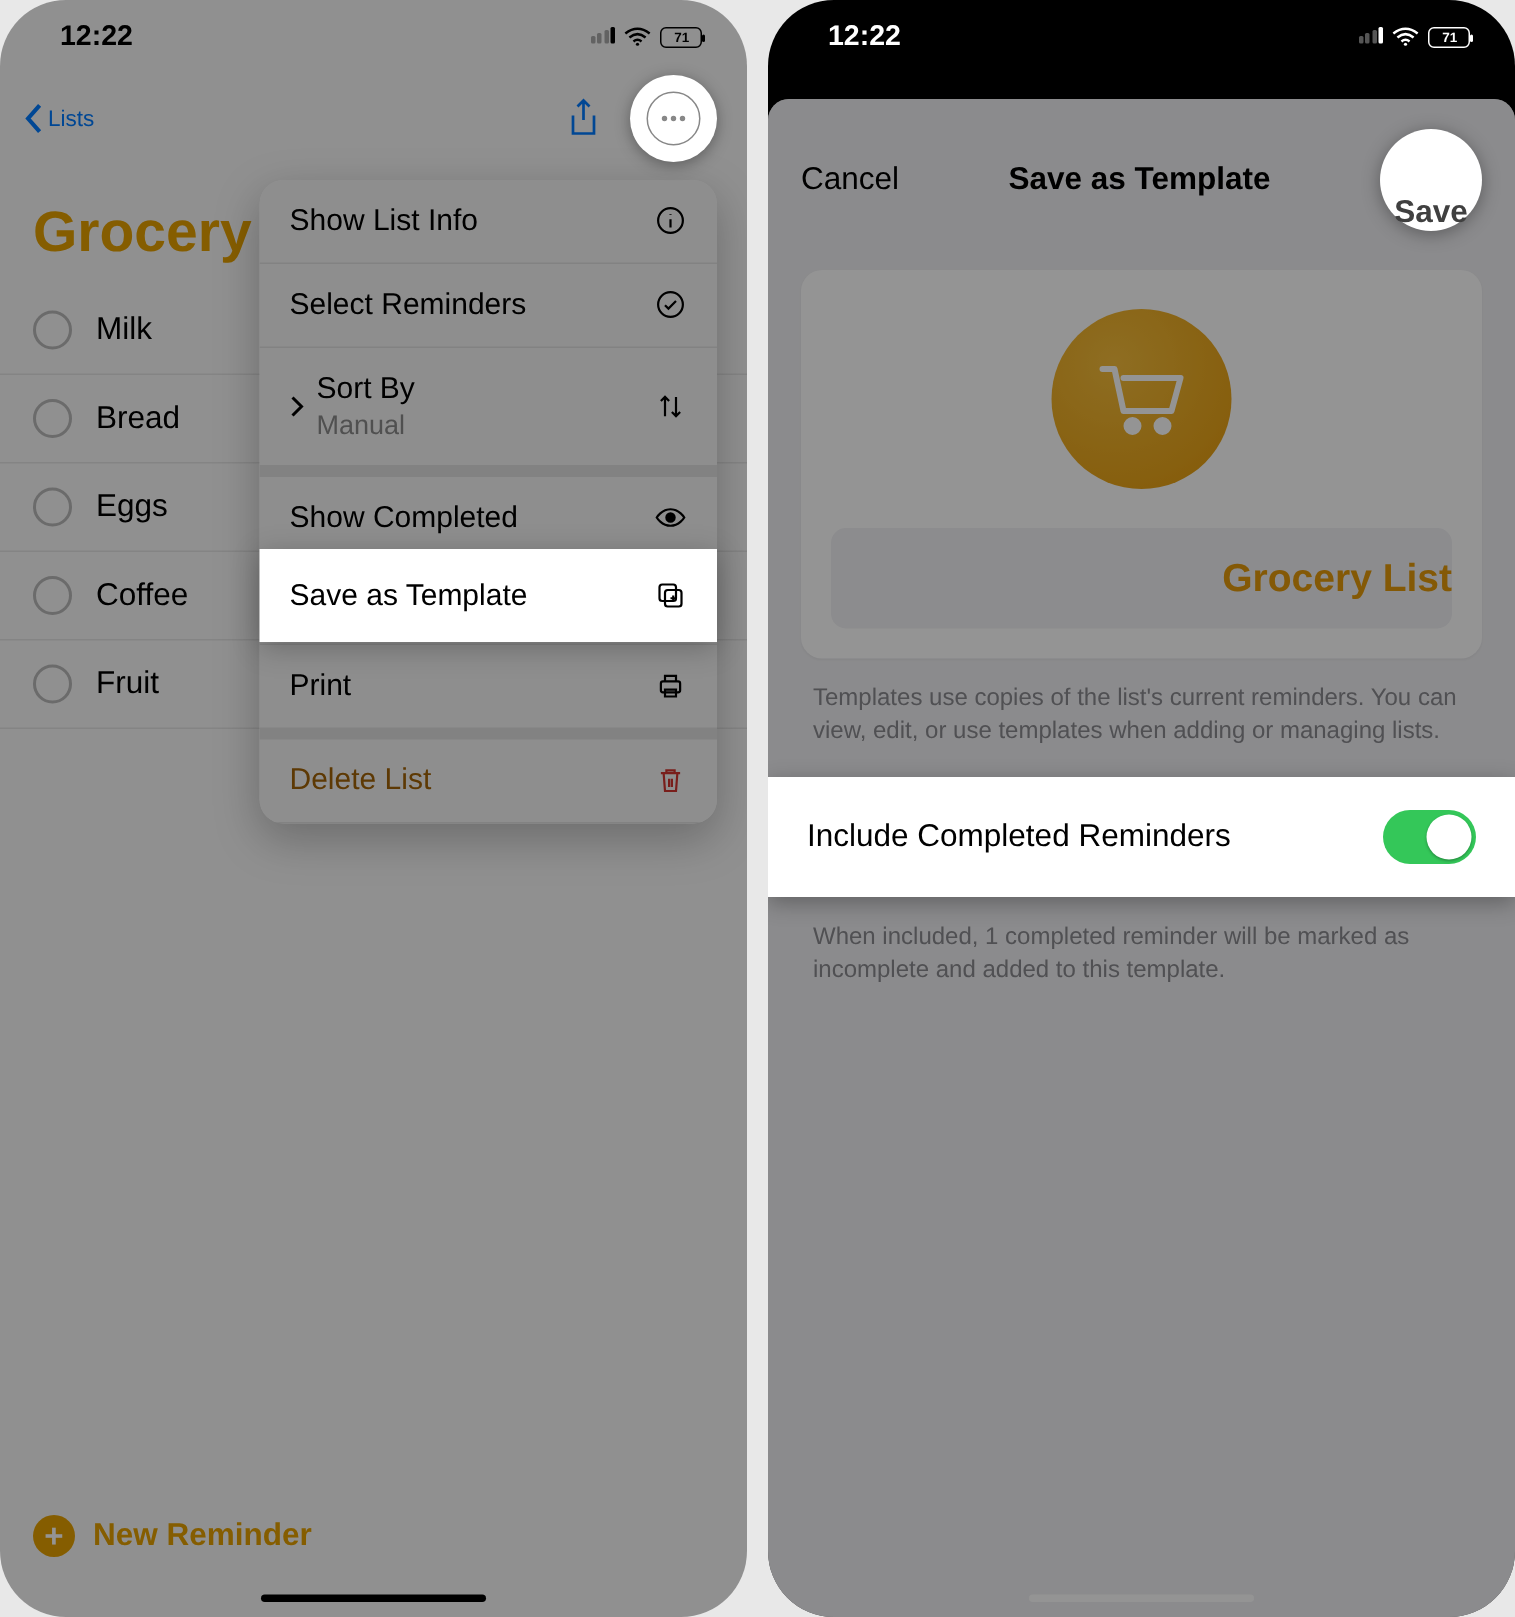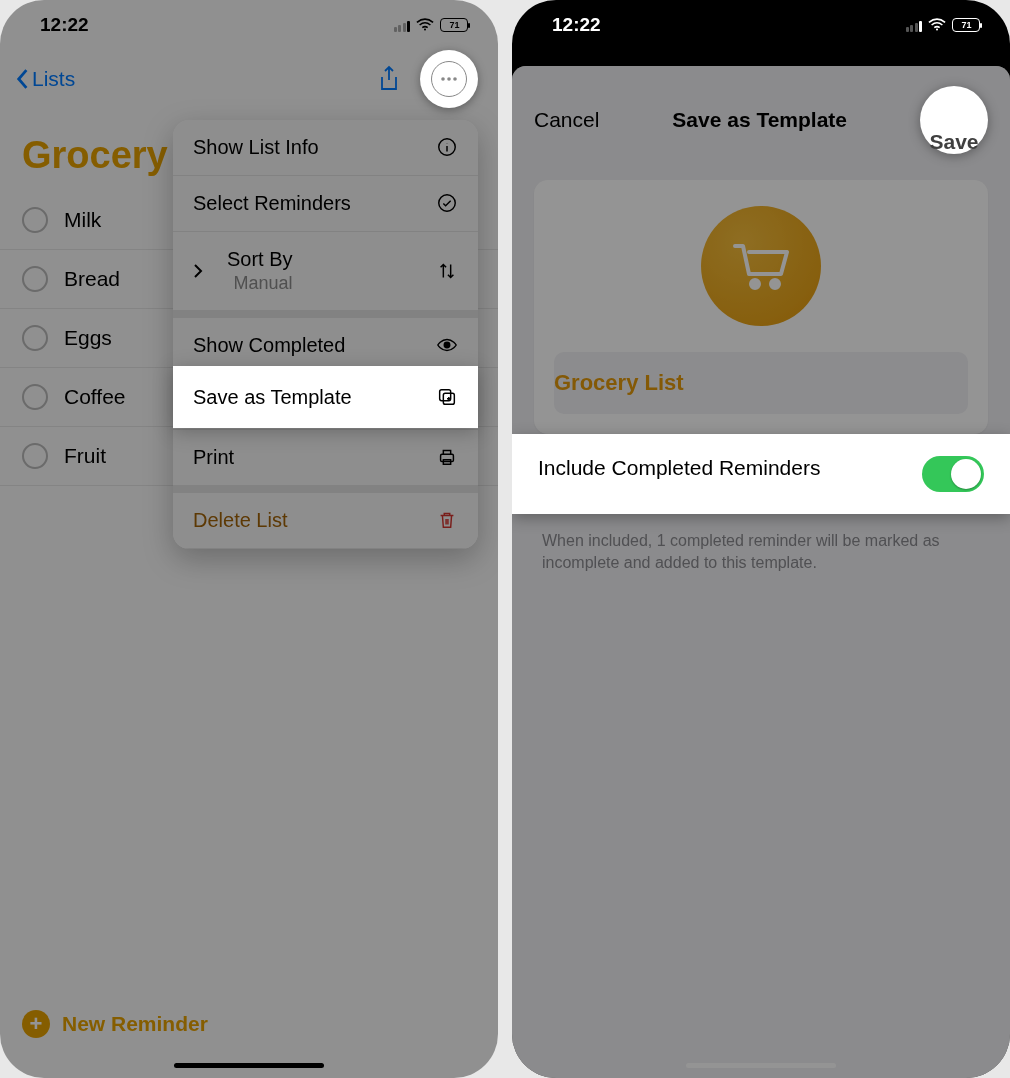--- a/index.html
+++ b/index.html
@@ -31,41 +31,41 @@
   }
   .status-bar {
     display: flex;
     justify-content: space-between;
     align-items: center;
     padding: 14px 30px 8px 40px;
     font-size: 19px;
     font-weight: 600;
     color: #000;
   }
-  .status-right { display: flex; align-items: flex-end; gap: 6px; }
+  .status-right { display: flex; align-items: flex-start; gap: 6px; }
   .signal-bars { display: flex; align-items: flex-end; gap: 1.5px; }
   .signal-bars span { width: 3px; background: #000; border-radius: 1px; }
   .signal-bars .b1 { height: 5px; background:#aaa; }
   .signal-bars .b2 { height: 7px; background:#aaa; }
   .signal-bars .b3 { height: 9px; background:#aaa; }
   .signal-bars .b4 { height: 11px; }
   .battery {
     width: 28px; height: 14px; border: 1.5px solid #000; border-radius: 4px;
     position: relative; display:flex; align-items:center; justify-content:center;
     font-size: 9px; font-weight: 700; padding-left:1px;
   }
   .battery::after {
     content:""; position:absolute; right:-3px; top:4px; width:2px; height:5px; background:#000; border-radius:1px;
   }
   
   .nav-row {
     display:flex; align-items:center; justify-content:space-between;
     padding: 6px 20px 6px 14px;
   }
-  .nav-back { display:flex; align-items:center; gap:2px; color:#007aff; font-size:21px; }
+  .nav-back { display:flex; align-items:center; gap:2px; color:#007aff; font-size:15px; }
   .nav-actions { display:flex; align-items:center; gap:18px; }
   .more-circle {
     width: 58px; height: 58px; border-radius: 50%; background:#fff;
     display:flex; align-items:center; justify-content:center;
     position: relative; z-index: 60;
     box-shadow: 0 2px 10px rgba(0,0,0,0.35);
   }
   .list-title {
     color:#e6a100; font-size:38px; font-weight:700; padding: 20px 22px 14px;
   }
@@ -142,48 +142,48 @@
   .card {
     background:#fff; margin: 6px 22px 0; border-radius:14px;
     padding: 26px 20px 20px; box-shadow: 0 1px 2px rgba(0,0,0,0.05);
   }
   .cart-circle {
     width:120px; height:120px; border-radius:50%;
     background: radial-gradient(circle at 35% 30%, #f5bd3b, #e39a0c);
     margin: 0 auto 26px; display:flex; align-items:center; justify-content:center;
   }
   .template-name-box {
-    background:#f1f1f4; border-radius:10px; padding:18px 0; text-align:left;
-    color:#e39a0c; font-size:22px; font-weight:700;
+    background:#f1f1f4; border-radius:10px; padding:18px 0; text-align:right;
+    color:#e39a0c; font-size:26px; font-weight:700;
   }
   .helper-text {
     color:#8a8a8f; font-size:16px; line-height:1.4; padding: 16px 30px 18px;
   }
   .toggle-row {
     background:#fff; margin: 0; padding: 22px 26px;
-    display:flex; justify-content:space-between;
+    display:flex; align-items:center; justify-content:space-between;
     font-size:21px;
     position:relative; z-index:60;
     box-shadow: 0 4px 14px rgba(0,0,0,0.30);
   }
   .toggle {
     width:62px; height:36px; background:#34c759; border-radius:18px; position:relative;
   }
   .toggle .knob {
     position:absolute; top:3px; right:3px; width:30px; height:30px; background:#fff; border-radius:50%;
     box-shadow: 0 1px 2px rgba(0,0,0,0.3);
   }
   .svg-icon{ width:22px; height:22px; stroke:#000; fill:none; stroke-width:1.6;}
   .svg-icon.red{ stroke:#d1342f;}
   .svg-share{ width:26px; height:28px; stroke:#007aff; fill:none; stroke-width:1.8;}
   .dots{ width:28px; height:28px;}
   .dots circle{ fill:#888;}
   .more-circle-inner{ width:36px; height:36px; border:1.5px solid #888; border-radius:50%; display:flex; align-items:center; justify-content:center;}
   .chevron-back{ width:16px; height:22px; stroke:#007aff; fill:none; stroke-width:2.5;}
-  .sort-left{ display:flex; align-items:center; gap:24px;text-align:right;}
+  .sort-left{ display:flex; align-items:center; gap:8px;}
   .sort-chevron{ width:10px; height:16px; stroke:#000; fill:none; stroke-width:2;}
   .cart-svg{ width:64px; height:64px; stroke:#fff; fill:none; stroke-width:4; stroke-linecap:round; stroke-linejoin:round;}
   .wifi-svg{ width:18px;height:14px; }
 </style>
 </head>
 <body>
 
 <div class="phone">
   <div class="status-bar">
     <span>12:22</span>
@@ -359,20 +359,21 @@
           <path d="M6 12h8l6 28h32l6-22H20"></path>
           <circle cx="26" cy="50" r="4" fill="#fff"></circle>
           <circle cx="46" cy="50" r="4" fill="#fff"></circle>
         </svg>
       </div>
       <div class="template-name-box">
         <span>Grocery List</span>
       </div>
     </div>
 
+    <div class="helper-text">Templates use copies of the list's current reminders. You can view, edit, or use templates when adding or managing lists.</div>
 
     <div class="toggle-row">
       <span>Include Completed Reminders</span>
       <div class="toggle">
           <div class="knob"></div>
         </div>
     </div>
 
     <div class="helper-text">When included, 1 completed reminder will be marked as incomplete and added to this template.</div>
 

